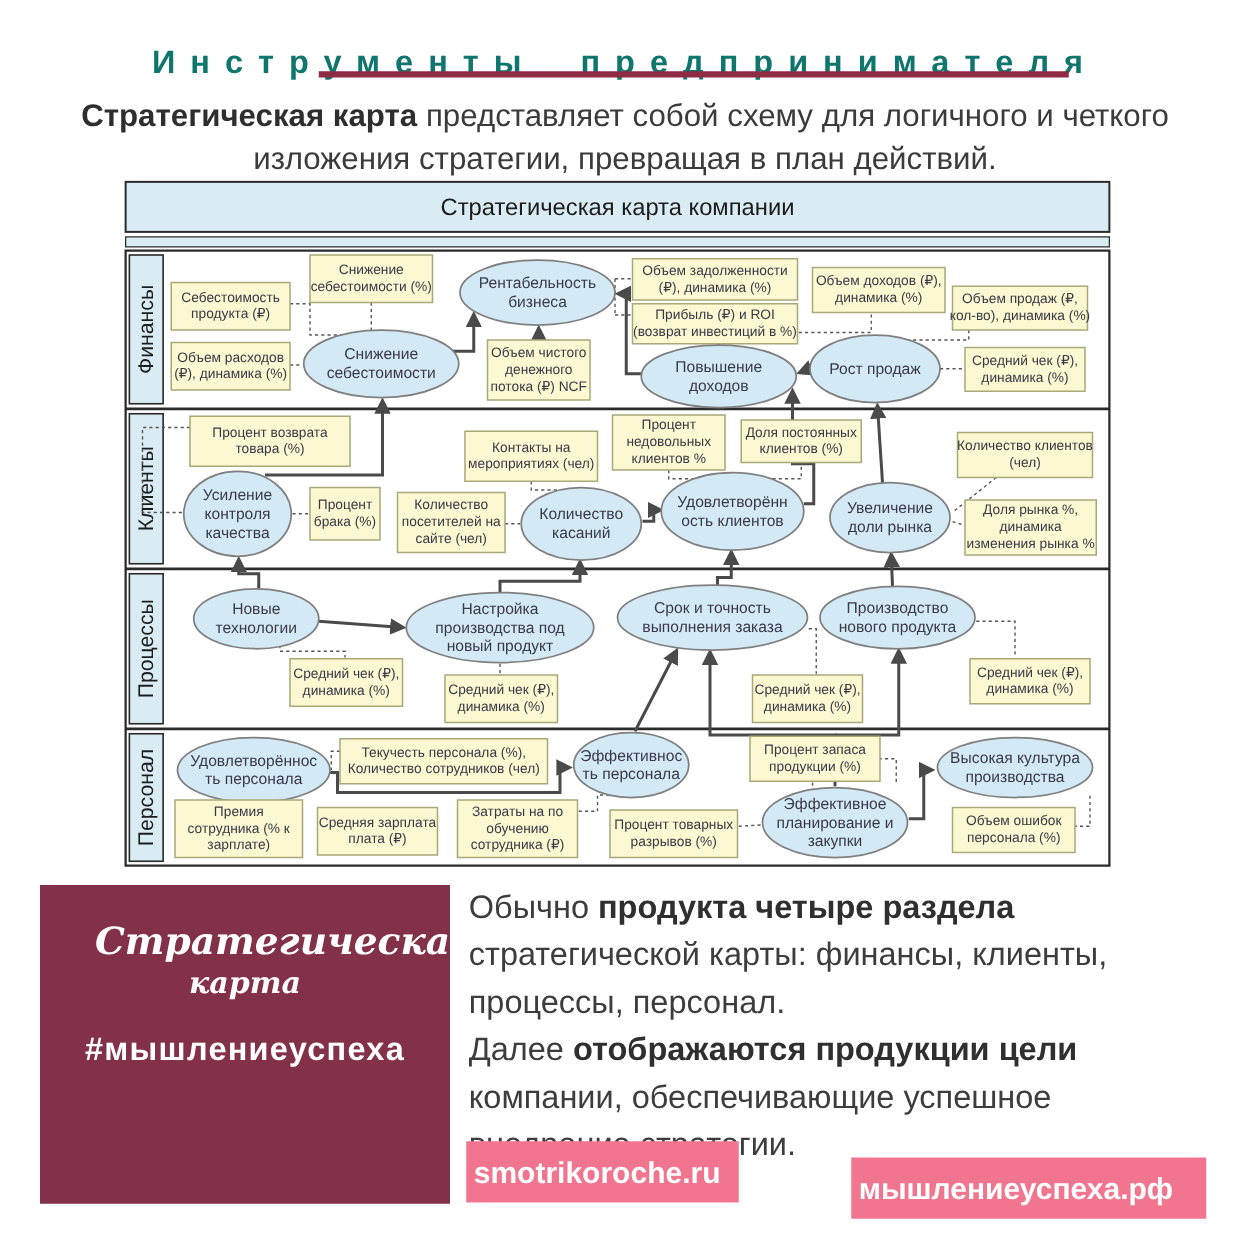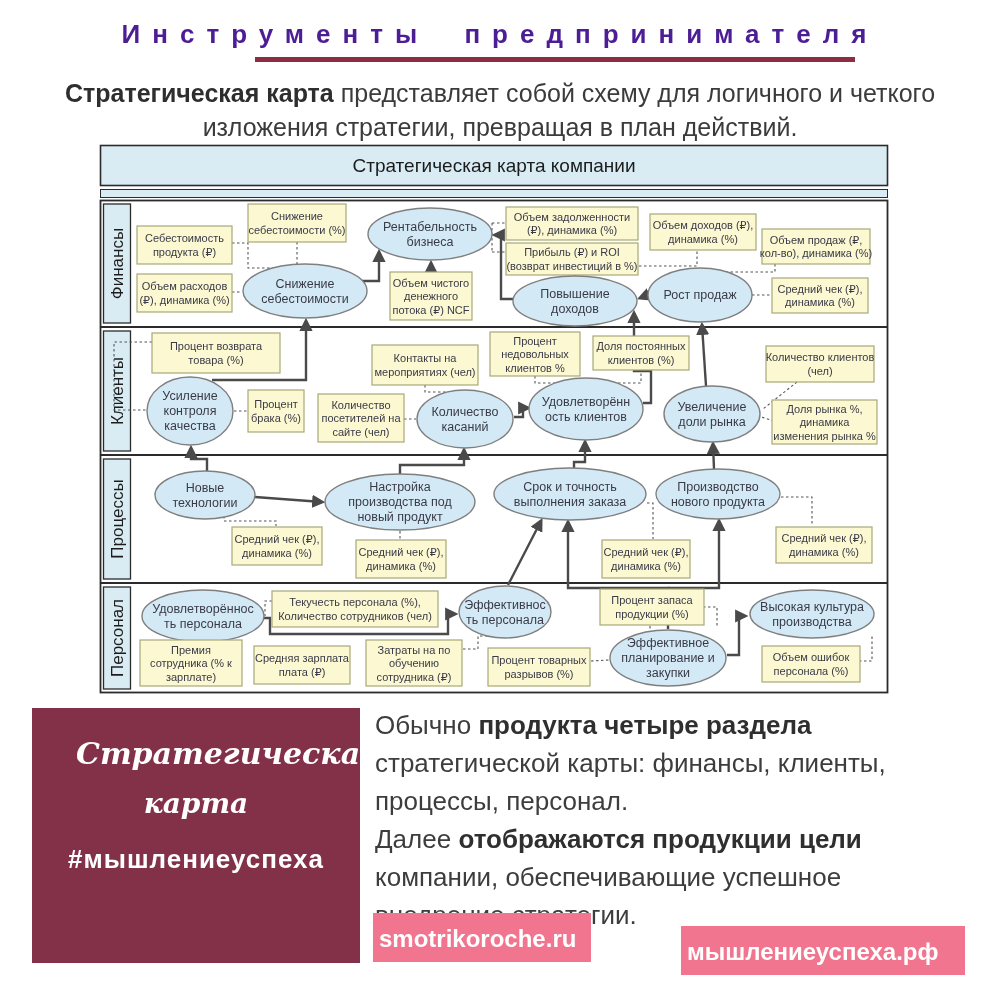--- a/index.html
+++ b/index.html
@@ -1,37 +1,37 @@
 <!DOCTYPE html>
 <html><head>
 <meta charset="utf-8">
 <style>
   html,body{margin:0;padding:0;background:#ffffff;}
   body{width:1000px;height:1000px;overflow:hidden;font-family:"Liberation Sans","DejaVu Sans",sans-serif;}
   .stage{position:relative;width:1000px;height:1000px;background:#fff;}
 
   
-  .top-title{position:absolute;left:0;top:19px;width:1000px;text-align:center;
-    font-size:26px;font-weight:bold;color:#4c1d95;letter-spacing:12px;word-spacing:16px;}
+  .top-title{position:absolute;left:0;top:34px;width:1000px;text-align:center;
+    font-size:26px;font-weight:bold;color:#0f766e;letter-spacing:12px;word-spacing:16px;}
   .top-underline{position:absolute;left:255px;top:57px;width:600px;height:5px;background:#8e2c44;}
 
   
   .intro{position:absolute;left:50px;top:76px;width:900px;text-align:center;
     font-size:25px;line-height:34px;color:#3b3b3b;}
   .intro b{color:#2e2e2e;}
 
   
   .map-svg{position:absolute;left:0;top:0;width:1000px;height:1000px;}
   .map-svg text{font-family:"Liberation Sans","DejaVu Sans",sans-serif;}
 
   
   .panel{position:absolute;left:32px;top:708px;width:328px;height:255px;background:#833148;color:#fff;text-align:center;}
   .panel-title{margin-top:26px;font-size:44px;font-weight:bold;letter-spacing:1px;}
   .panel-sub1{margin-top:28px;font-family:"DejaVu Serif","Liberation Serif",serif;font-style:italic;font-weight:bold;font-size:30px;padding-left:44px;}
-  .panel-sub2{margin-top:16px;font-family:"DejaVu Serif","Liberation Serif",serif;font-style:italic;font-weight:bold;font-size:28px;}
+  .panel-sub2{font-family:"DejaVu Serif","Liberation Serif",serif;font-style:italic;font-weight:bold;font-size:24px;}
   .panel-tag{margin-top:24px;font-size:26px;font-weight:700;letter-spacing:1px;}
 
   
   .body-text{position:absolute;left:375px;top:706px;width:596px;
     font-size:26px;line-height:38px;color:#3d3d3d;}
   .body-text p{margin:0;}
   .body-text b{color:#2f2f2f;}
 
   
   .link-btn{position:absolute;top:913px;height:49px;background:#f1758e;color:#ffffff;

